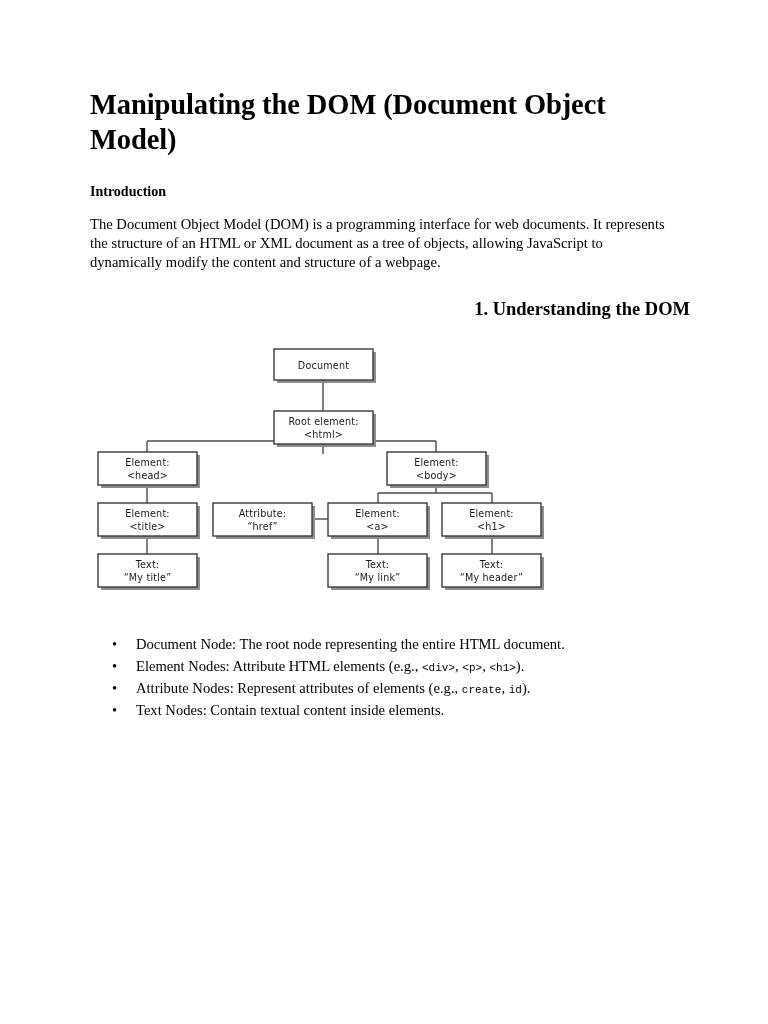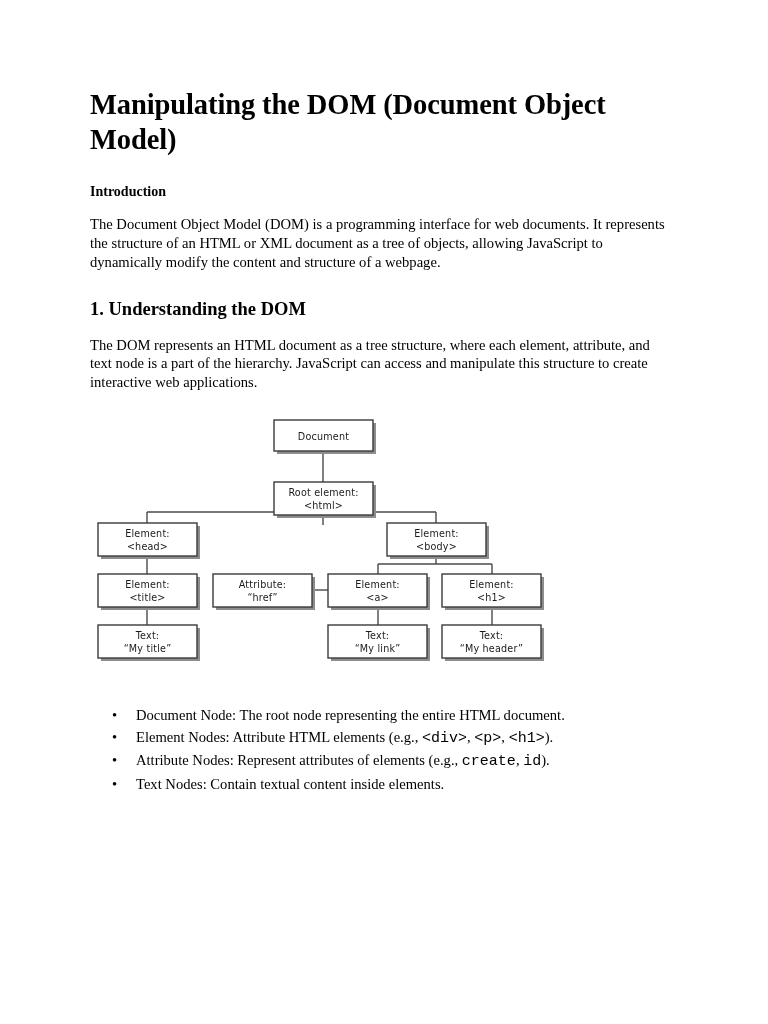--- a/index.html
+++ b/index.html
@@ -45,20 +45,21 @@
     padding: 0;
   }
 
   .h3 {
     font-family: "Liberation Serif", "DejaVu Serif", serif;
     font-size: 18.5px;
     font-weight: bold;
     line-height: 1.2;
     margin: 27px 0 0 0;
     padding: 0;
+    text-align: right;
   }
 
   .h4 {
     font-family: "Liberation Serif", "DejaVu Serif", serif;
     font-size: 14.5px;
     font-weight: bold;
     line-height: 1.2;
     margin: 27px 0 0 0;
     padding: 0;
   }
@@ -123,37 +124,36 @@
     left: 22px;
     top: 0;
     font-size: 14.6px;
     line-height: 1.28;
   }
   .li-term {
     font-weight: normal;
   }
   code, .code {
     font-family: "Liberation Mono", "DejaVu Sans Mono", monospace;
-    font-size: 15px;
+    font-size: 11px;
   }
 </style>
 </head>
 <body>
 
 <div class="page">
 
   <h1 class="doc-title">Manipulating the DOM (Document Object Model)</h1>
 
   <h2 class="h2">Introduction</h2>
 
   <p class="body-text">The Document Object Model (DOM) is a programming interface for web documents. It represents the structure of an HTML or XML document as a tree of objects, allowing JavaScript to dynamically modify the content and structure of a webpage.</p>
 
   <h3 class="h3">1. Understanding the DOM</h3>
 
-  <p class="body-text">The DOM represents an HTML document as a tree structure, where each element, attribute, and text node is a part of the hierarchy. JavaScript can access and manipulate this structure to create interactive web applications.</p>
 
 
   <div class="diagram-wrap">
     <svg width="582" height="262" viewBox="0 0 582 262" xmlns="http://www.w3.org/2000/svg">
 
       <g>
 
         <path class="edge" d="M 233 45 L 233 76"></path>
 
         <path class="edge" d="M 233 119 L 233 106"></path>

